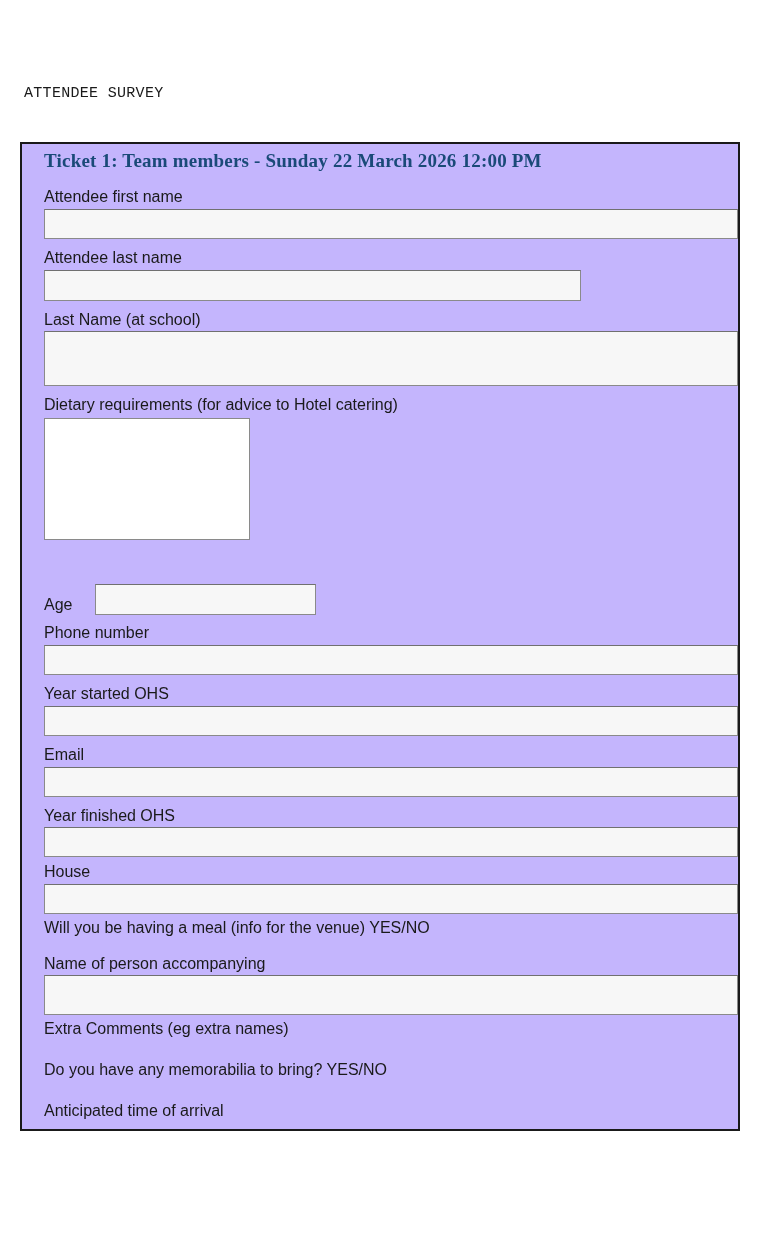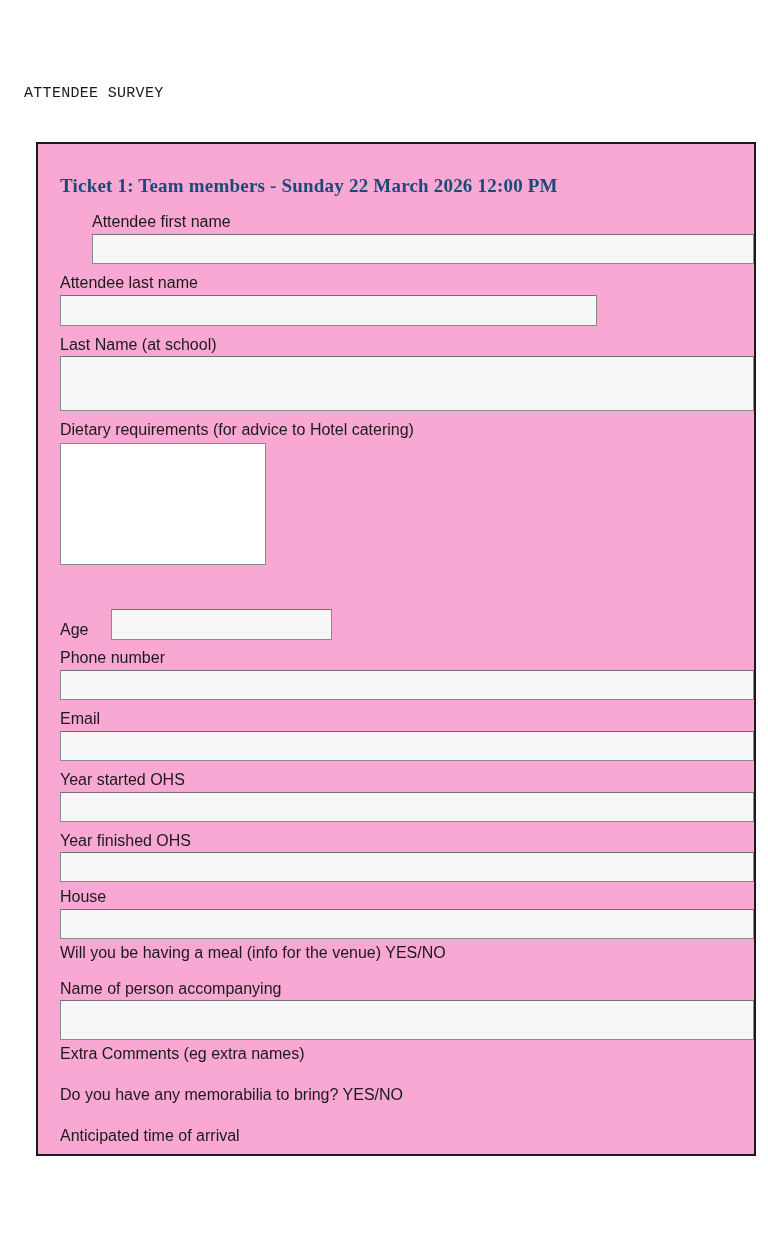--- a/index.html
+++ b/index.html
@@ -20,27 +20,27 @@
     left: 24px;
     top: 86px;
     font-size: 15px;
     line-height: 16px;
     letter-spacing: 0.3px;
     color: #1a1a1a;
     font-family: Liberation Mono, monospace;
   }
   .form-box {
     position: absolute;
-    left: 36px;
+    left: 20px;
     top: 142px;
     width: 720px;
     box-sizing: border-box;
     border: 2px solid #1a1a1a;
-    background: #f9a8d4;
-    padding: 33px 0 8px 22px;
+    background: #c4b5fd;
+    padding: 8px 0 8px 22px;
   }
   .form-heading {
     margin: 0 0 17px 0;
     font-family: "Liberation Serif", serif;
     font-weight: bold;
     font-size: 19px;
     line-height: 18px;
     letter-spacing: 0.2px;
     color: #1a4a78;
   }
@@ -60,21 +60,21 @@
     padding: 2px 6px;
     font-family: "Liberation Sans", sans-serif;
     font-size: 16px;
     color: #1a1a1a;
     resize: none;
     outline: none;
     border-radius: 0;
   }
   .w-full  { width: 100%; }
   .h-30    { height: 30px; }
-  .f0 { margin-top: 0; margin-left: 32px; }
+  .f0 { margin-top: 0; }
   .f1 .text-input { width: 537px; height: 31px; }
   .f2 .text-area  { height: 55px; margin-top: 1px; }
   .f3 .text-area  {
     width: 206px;
     height: 122px;
     background: #ffffff;
     margin-top: 3px;
     border-top-color: #8a8a8a;
   }
   .age-row {
@@ -126,27 +126,27 @@
   <div class="field age-row">
     <div class="label">Age</div>
     <input type="text" class="text-input age-input" value="" style="">
   </div>
 
   <div class="field f5">
     <div class="label">Phone number</div>
     <input type="text" class="text-input w-full h-30" value="" style="">
   </div>
 
-  <div class="field f6">
-    <div class="label">Email</div>
+  <div class="field f7">
+    <div class="label">Year started OHS</div>
     <input type="text" class="text-input w-full h-30" value="" style="">
   </div>
 
-  <div class="field f7">
-    <div class="label">Year started OHS</div>
+  <div class="field f6">
+    <div class="label">Email</div>
     <input type="text" class="text-input w-full h-30" value="" style="">
   </div>
 
   <div class="field f8">
     <div class="label">Year finished OHS</div>
     <input type="text" class="text-input w-full h-30" value="" style="">
   </div>
 
   <div class="field f9">
     <div class="label">House</div>

